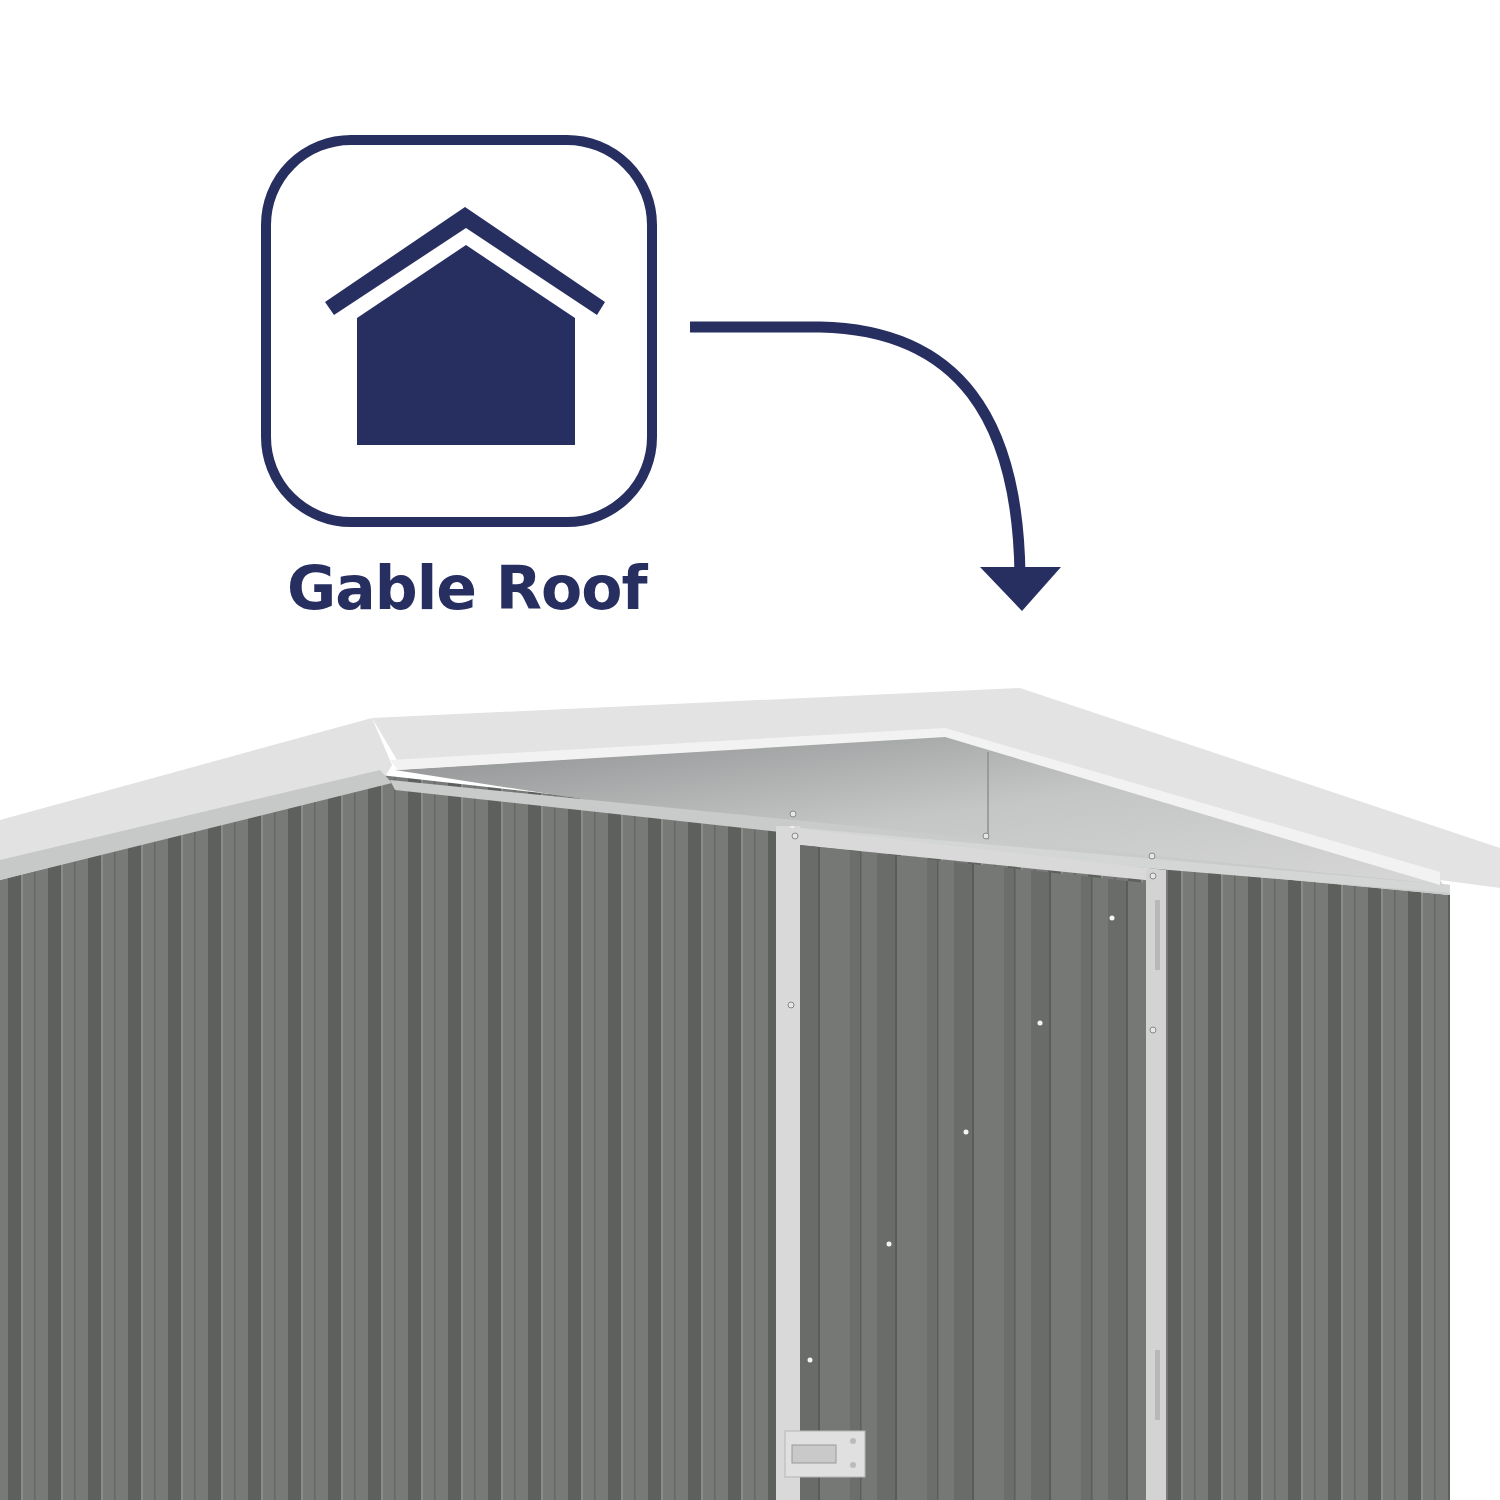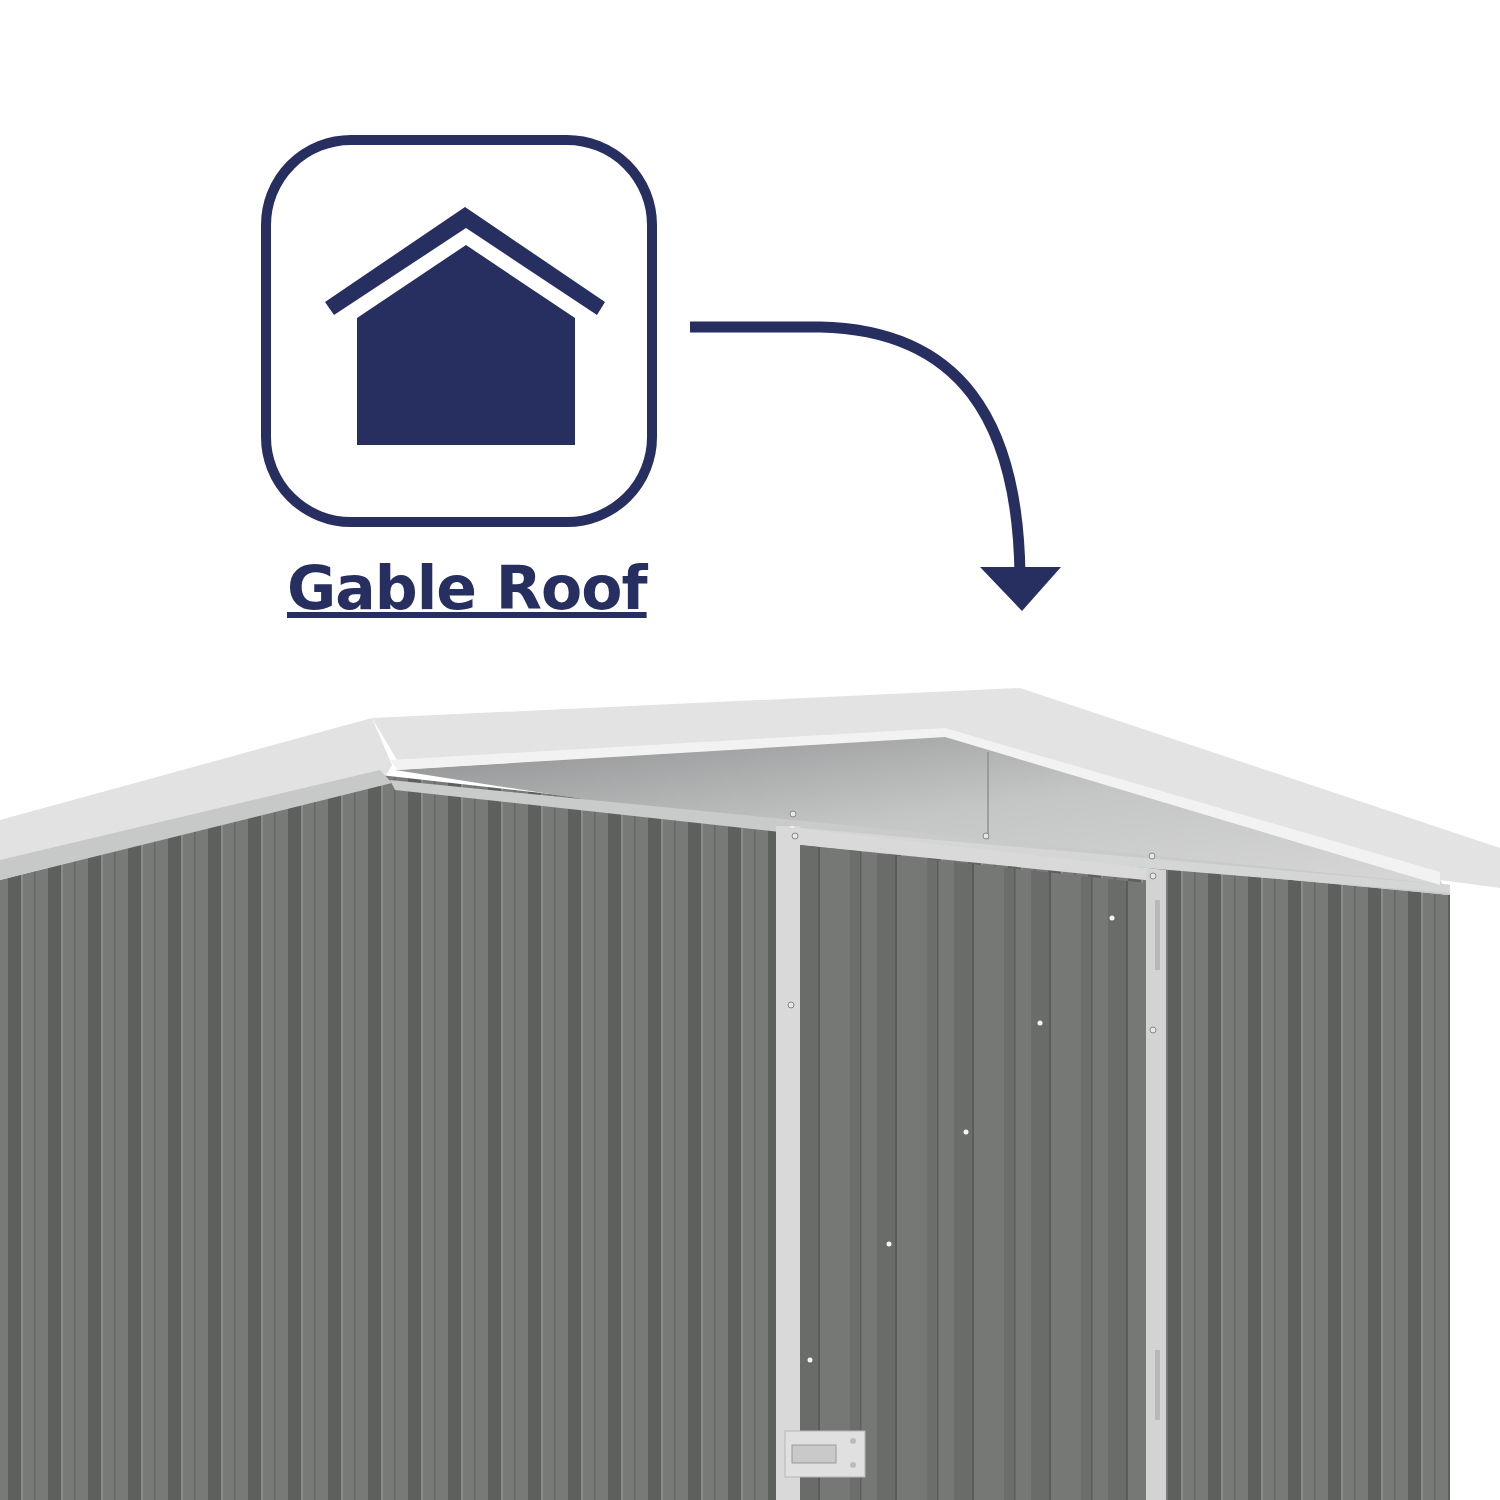--- a/index.html
+++ b/index.html
@@ -6,21 +6,21 @@
   body { width: 1500px; height: 1500px; position: relative; overflow: hidden; font-family: "DejaVu Sans", sans-serif; }
   .stage { position: absolute; left: 0; top: 0; width: 1500px; height: 1500px; }
   .icon-box {
     position: absolute; left: 261px; top: 135px; width: 396px; height: 392px;
     box-sizing: border-box; border: 10px solid #272f61; border-radius: 90px; background: #fff;
   }
   .icon-box svg { position: absolute; left: -10px; top: -10px; }
   .label {
     position: absolute; left: 287px; top: 548px; width: 360px; height: 80px;
     font-family: "DejaVu Sans", sans-serif; font-size: 60px; font-weight: bold; color: #272f61;
-    letter-spacing: -1px; line-height: 80px; white-space: nowrap; text-decoration: underline;
+    letter-spacing: -1px; line-height: 80px; white-space: nowrap;
   }
   .arrow { position: absolute; left: 0; top: 0; }
   .shed { position: absolute; left: 0; top: 0; }
 </style>
 </head>
 <body>
 
 <div class="stage">
 
   <svg class="shed" width="1500" height="1500" viewBox="0 0 1500 1500">

